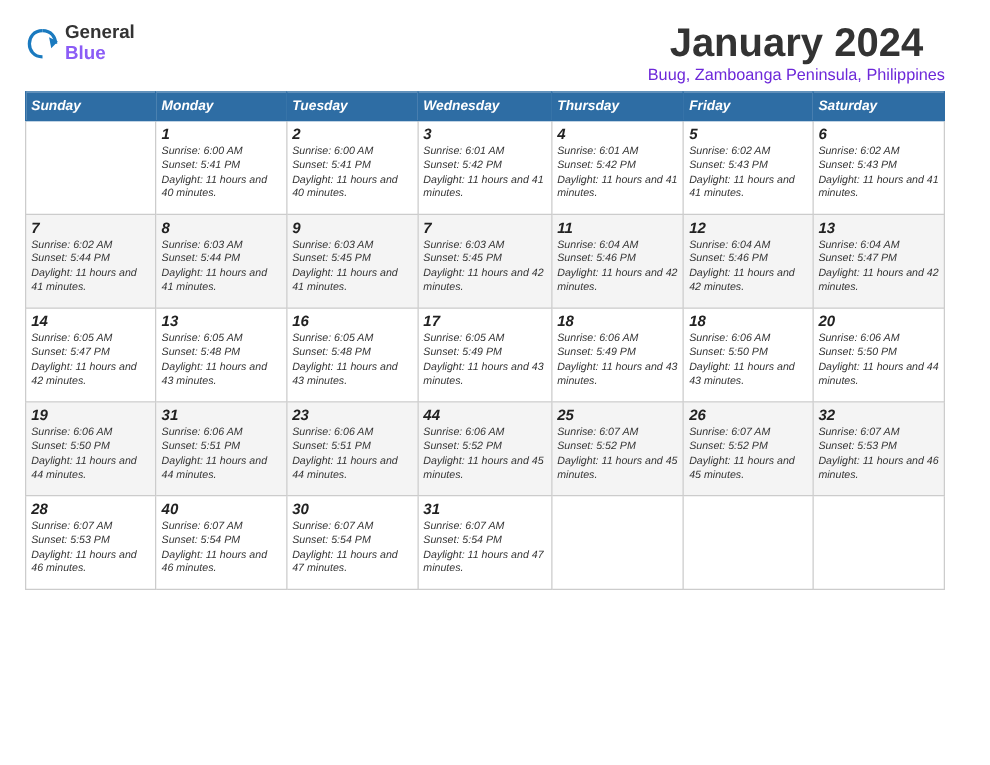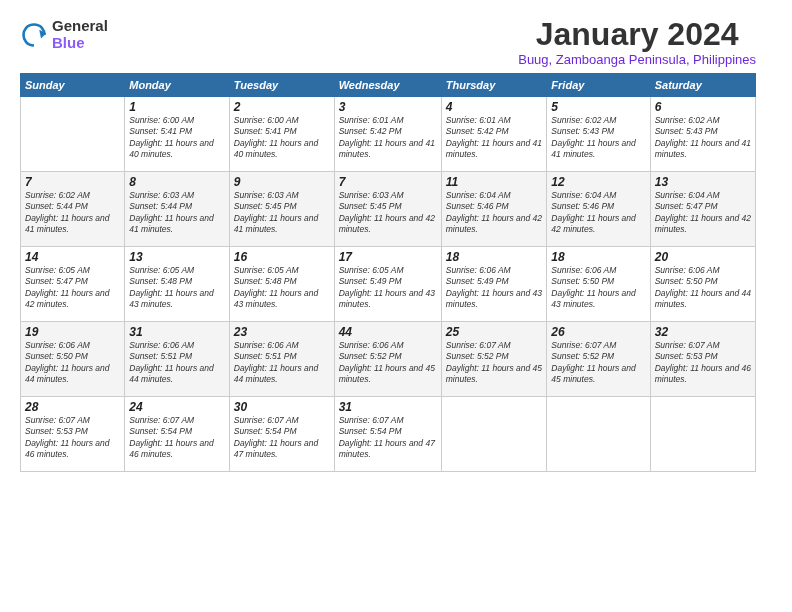--- a/index.html
+++ b/index.html
@@ -306,21 +306,21 @@
           </td>
         </tr>
         <tr>
           <td>
             <span class="day-num">28</span>
             <div class="day-info" style="white-space: pre-line;">Sunrise: 6:07 AM
 Sunset: 5:53 PM
 Daylight: 11 hours and 46 minutes.</div>
           </td>
           <td>
-            <span class="day-num">24</span>
+            <span class="day-num">40</span>
             <div class="day-info" style="white-space: pre-line;">Sunrise: 6:07 AM
 Sunset: 5:54 PM
 Daylight: 11 hours and 46 minutes.</div>
           </td>
           <td>
             <span class="day-num">30</span>
             <div class="day-info" style="white-space: pre-line;">Sunrise: 6:07 AM
 Sunset: 5:54 PM
 Daylight: 11 hours and 47 minutes.</div>
           </td>

